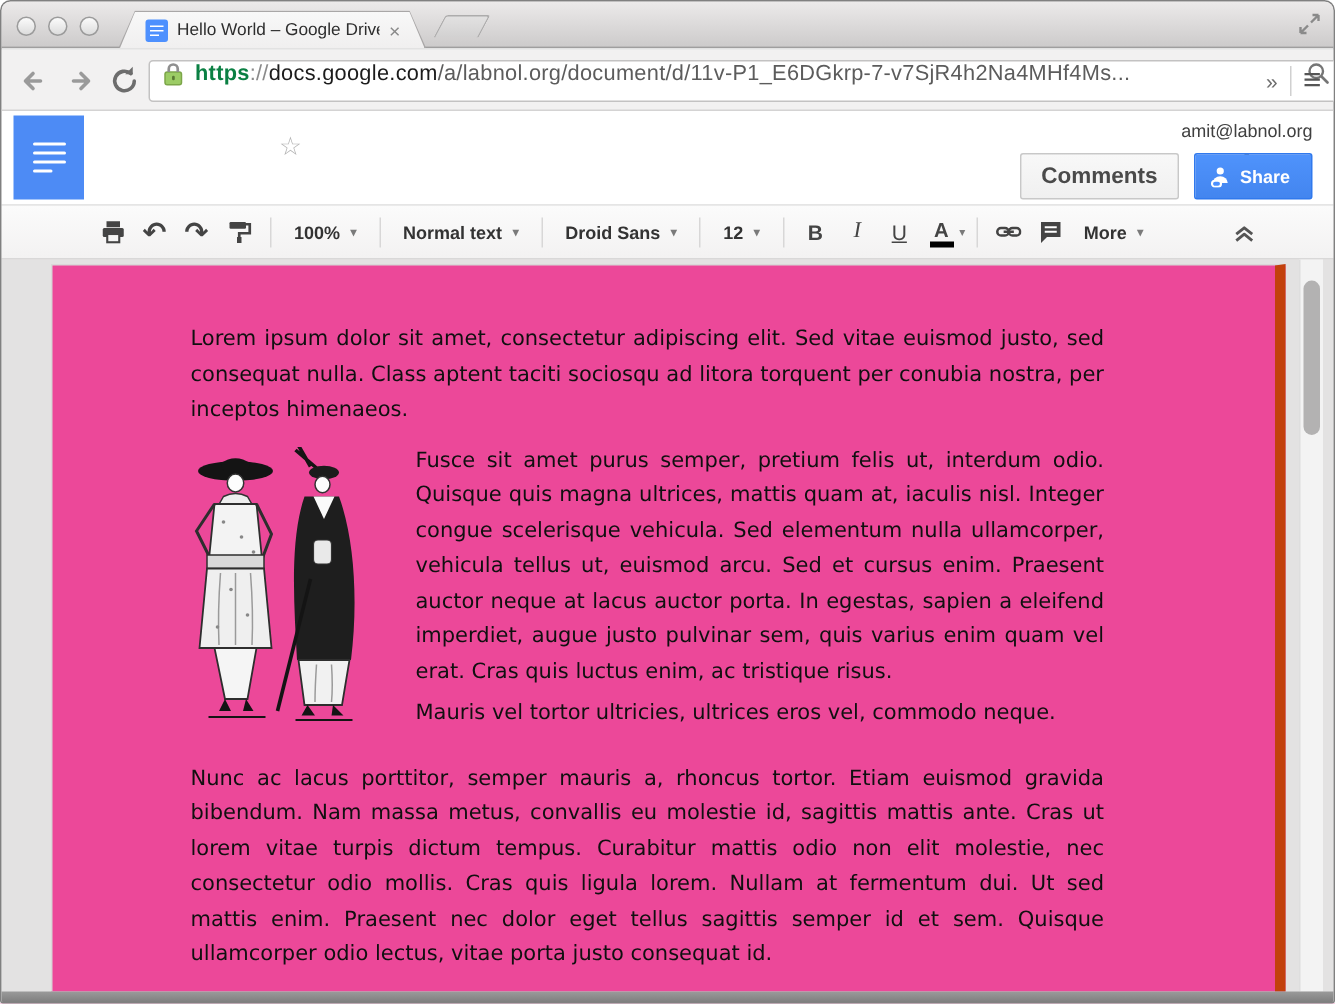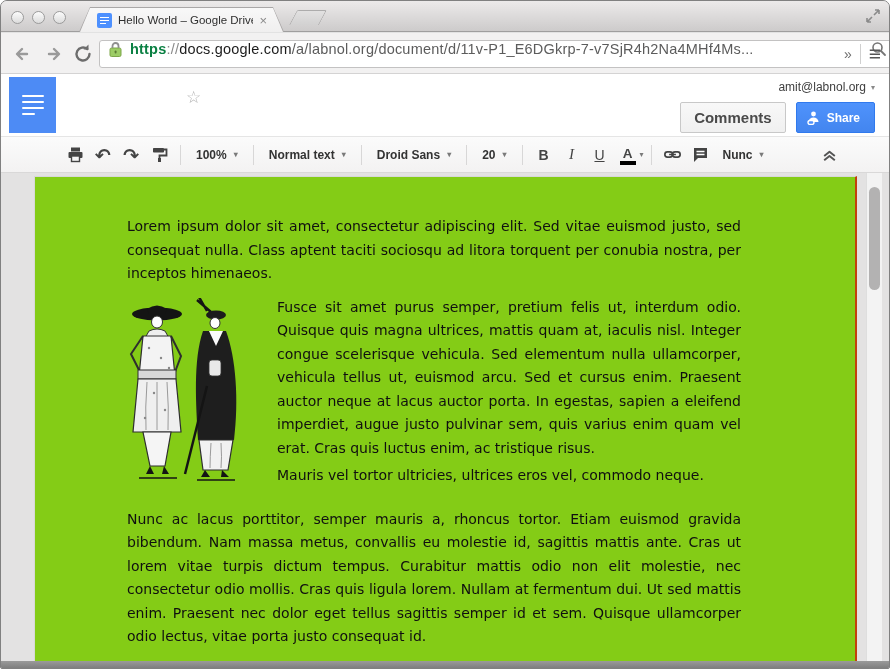--- a/index.html
+++ b/index.html
@@ -54,21 +54,21 @@
   .docs-header { position:absolute; left:0; top:73px; right:0; height:62px; background:#fff; }
   .docs-logo { position:absolute; left:8px; top:3px; width:47px; height:56px; background:#4d8bf5;
     display:flex; flex-direction:column; justify-content:center; align-items:center; gap:3.5px; cursor:pointer; }
   .docs-logo i { height:2.5px; background:#fff; width:22px; border-radius:1px; }
   .docs-logo i:last-child { width:13px; align-self:flex-start; margin-left:12.5px; }
   .doc-title { position:absolute; left:62px; top:8px; font-size:21px; color:#383838; }
   .title-star { position:absolute; top:13px; font-size:17px; color:#b4b4b4; }
   .menu-row { position:absolute; left:57px; top:37px; display:flex; align-items:center; }
   .menu-item { font-size:13px; color:#333; padding:3px 8px; cursor:default; }
   .save-status { font-size:13px; color:#bdbcbc; margin-left:14px; }
-  .account { position:absolute; right:14px; top:6px; font-size:12px; color:#404040; display:flex; align-items:center; gap:5px; }
+  .account { position:absolute; right:14px; top:6px; font-size:12px; color:#404040; display:flex; align-items:center; gap:5px;flex-direction:column; }
   .account .caret { font-size:8px; color:#8a8a8a; }
   .hdr-buttons { position:absolute; right:14px; top:28px; display:flex; gap:10px; }
   .btn-comments { background:linear-gradient(#f8f8f8,#f0f0f0); border:1px solid #c8c8c8; border-radius:2px;
     font-size:15px; font-weight:bold; color:#4a4a4a; padding:6px 13px; }
   .btn-share { background:linear-gradient(#4f93fc,#4385ef); border:1px solid #3079ed; border-radius:2px;
     font-size:12px; font-weight:bold; color:#fff; padding:6px 14px 6px 10px; display:flex; align-items:center; gap:7px; }
   .share-icon { width:13px; height:14px; }
 
   
   .dtoolbar { position:absolute; left:0; top:135px; right:0; height:37px;
@@ -84,22 +84,22 @@
   .glyph-btn { font-size:14px; }
   .u-btn { text-decoration:underline; }
   .i-btn { font-family:"Liberation Serif", serif; font-style:italic; font-size:15px; }
   .color-btn { position:relative; font-size:13.5px; font-weight:bold; padding-bottom:3px; }
   .color-bar { position:absolute; left:4px; right:4px; bottom:2px; height:3.5px; background:#000; }
   .undo-glyph { font-size:19px; font-weight:bold; font-family:"DejaVu Sans", sans-serif; }
   .collapse { margin-left:auto; margin-right:48px; color:#555; }
 
   
   .canvas { position:absolute; left:0; top:172px; right:0; bottom:7px; background:#e3e2e2; }
-  .page { position:absolute; left:33px; top:3px; width:823px; bottom:0; background:#84cc16;
-    border-left:1px solid #d8d8d8; border-right:2px solid #c2410c; border-top:1px solid #d8d8d8;
+  .page { position:absolute; left:33px; top:3px; width:823px; bottom:0; background:#ec4899;
+    border-left:1px solid #d8d8d8; border-right:7px solid #c2410c; border-top:1px solid #d8d8d8;
     padding:38px 114px 0 92px; overflow:hidden; cursor:text; }
   .page p { font-family:"DejaVu Sans", sans-serif; font-size:14px; line-height:23.5px; color:#101010;
     text-align:justify; }
   .p-gap1 { margin-bottom:10px; }
   .p-gap2 { margin-bottom:4px; }
   .p-gap3 { margin-bottom:20px; }
   .doc-img { float:left; width:134px; height:190px; margin:2px 24px 10px -8px; }
 
   
   .scrollbar { position:absolute; right:7px; top:0; width:16px; bottom:0; background:#f3f3f3;
@@ -238,21 +238,21 @@
     </span>
     <span class="tb-sep"></span>
 
     <span class="tb-drop">
       <span>Droid Sans</span>
       <span class="tb-caret">▾</span>
     </span>
     <span class="tb-sep"></span>
 
     <span class="tb-drop">
-      <span>20</span>
+      <span>12</span>
       <span class="tb-caret">▾</span>
     </span>
     <span class="tb-sep"></span>
 
     <span class="tbi glyph-btn" style="font-weight:bold;">B</span>
     <span class="tbi glyph-btn i-btn">I</span>
     <span class="tbi glyph-btn u-btn">U</span>
     <span class="tbi color-btn">
       <span>A</span>
       <span class="color-bar"></span>
@@ -268,21 +268,21 @@
         </svg>
     </span>
     <span class="tbi">
       <svg viewBox="0 0 17 17">
           <path d="M2 2 h13 v10 h-9 l-4 4 z" fill="currentColor"></path>
           <line x1="4.5" y1="5.5" x2="12.5" y2="5.5" stroke="#fff" stroke-width="1.4"></line>
           <line x1="4.5" y1="8.5" x2="12.5" y2="8.5" stroke="#fff" stroke-width="1.4"></line>
         </svg>
     </span>
     <span class="tb-drop">
-      <span>Nunc</span>
+      <span>More</span>
       <span class="tb-caret">▾</span>
     </span>
 
     <span class="tbi collapse">
       <svg viewBox="0 0 16 16">
           <path d="M3 9.5 L8 5.5 L13 9.5 M3 13.5 L8 9.5 L13 13.5" fill="none" stroke="currentColor" stroke-width="1.8" stroke-linejoin="round"></path>
         </svg>
     </span>
   </div>
 

